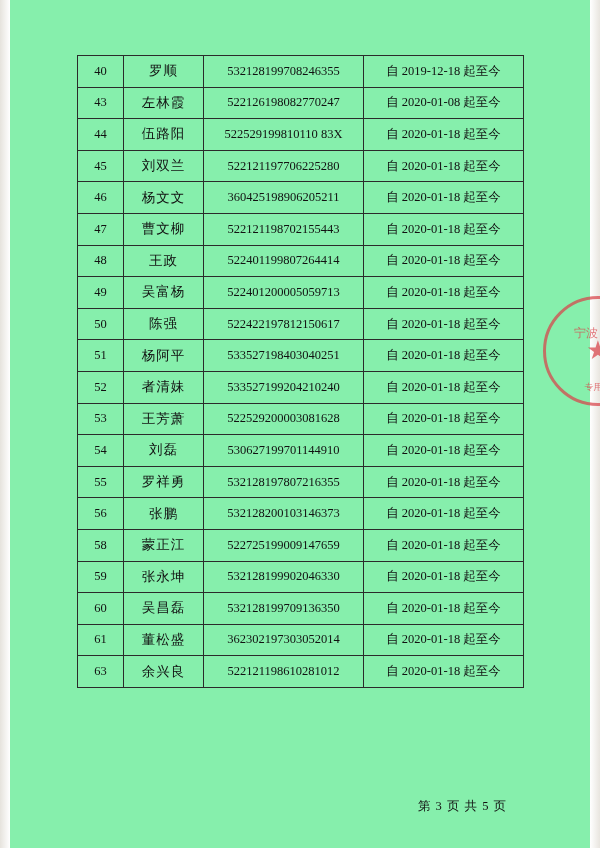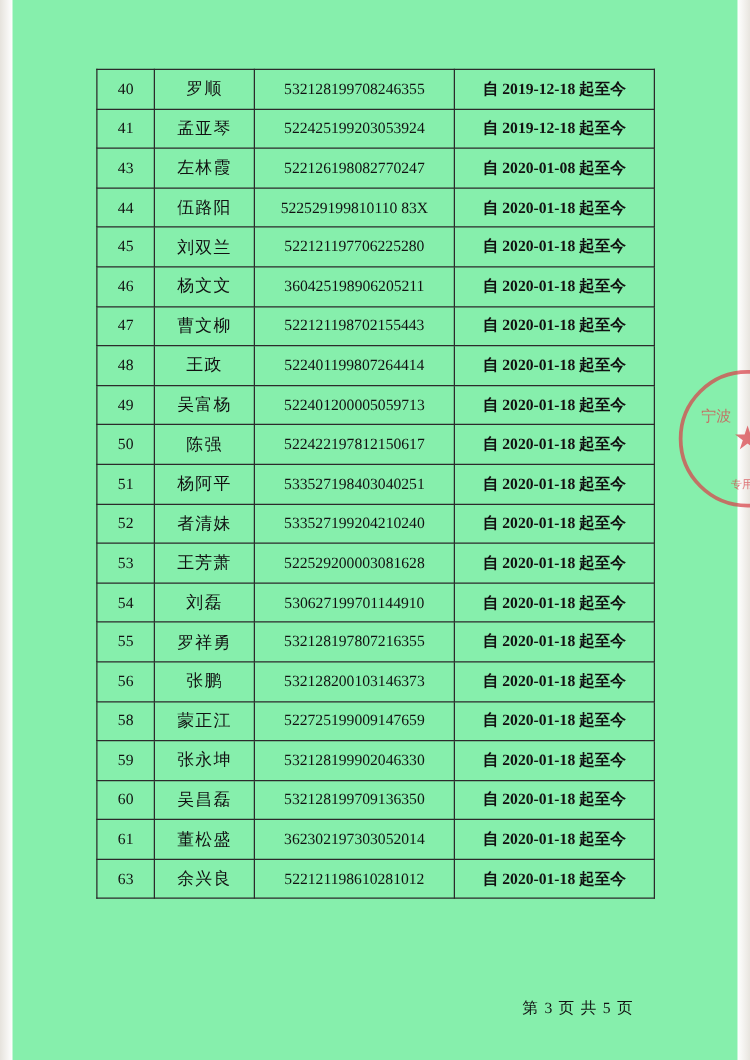--- a/index.html
+++ b/index.html
@@ -35,21 +35,21 @@
     height: 30.6px;
     padding: 0;
     text-align: center;
     vertical-align: middle;
     color: #111;
     font-family: "Liberation Serif", serif;
   }
   .col-idx { width: 46px; font-size: 12.5px; }
   .col-name { width: 80px; font-size: 13.5px; letter-spacing: 1px; }
   .col-id { width: 160px; font-size: 12.5px; }
-  .col-period { width: 160px; font-size: 12.5px; font-weight: bold; }
+  .col-period { width: 160px; font-size: 12.5px; }
   .footer {
     position: absolute;
     right: 93px;
     top: 798px;
     font-size: 12.5px;
     color: #111;
     letter-spacing: 1px;
     font-family: Liberation Serif, serif;
   }
   
@@ -118,26 +118,20 @@
         <col class="col-period">
     </colgroup>
     <tbody>
         <tr>
           <td class="col-idx">40</td>
           <td class="col-name">罗顺</td>
           <td class="col-id">532128199708246355</td>
           <td class="col-period">自 2019-12-18 起至今</td>
         </tr>
         <tr>
-          <td class="col-idx">41</td>
-          <td class="col-name">孟亚琴</td>
-          <td class="col-id">522425199203053924</td>
-          <td class="col-period">自 2019-12-18 起至今</td>
-        </tr>
-        <tr>
           <td class="col-idx">43</td>
           <td class="col-name">左林霞</td>
           <td class="col-id">522126198082770247</td>
           <td class="col-period">自 2020-01-08 起至今</td>
         </tr>
         <tr>
           <td class="col-idx">44</td>
           <td class="col-name">伍路阳</td>
           <td class="col-id">522529199810110 83X</td>
           <td class="col-period">自 2020-01-18 起至今</td>
@@ -242,19 +236,19 @@
           <td class="col-idx">63</td>
           <td class="col-name">余兴良</td>
           <td class="col-id">522121198610281012</td>
           <td class="col-period">自 2020-01-18 起至今</td>
         </tr>
       </tbody>
   </table>
 
   <div class="seal">
     <div class="seal-star">★</div>
-    <div class="seal-ch" style="left:15px; top:26px;">宁波</div>
+    <div class="seal-ch" style="left:28px; top:26px;">宁波</div>
     <div class="seal-bottom">专用章</div>
   </div>
 
   <div class="footer">第 3 页  共 5 页</div>
 
 </div>
 
 </body></html>

